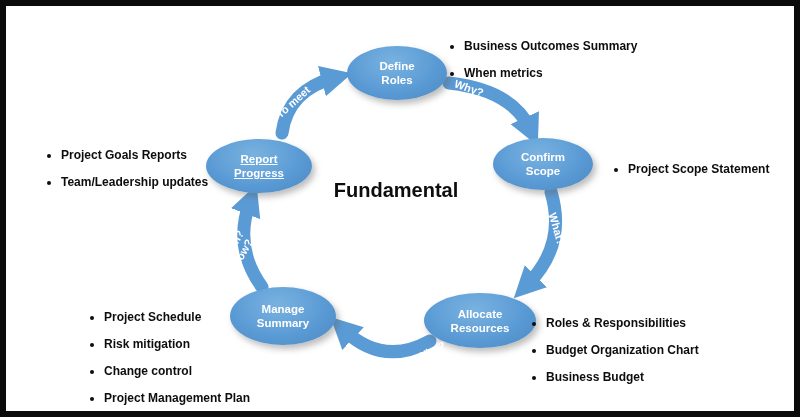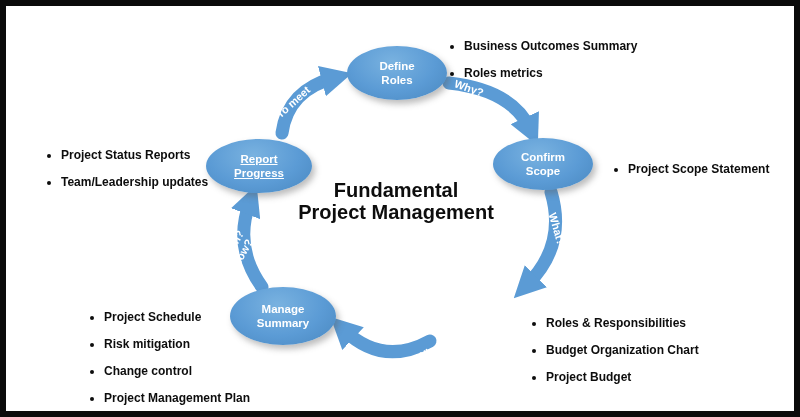--- a/index.html
+++ b/index.html
@@ -74,64 +74,67 @@
   </svg>
 
   <div class="node n-define">
     <span>Define</span>
     <span>Roles</span>
   </div>
   <div class="node n-confirm">
     <span>Confirm</span>
     <span>Scope</span>
   </div>
+  <div class="node n-allocate">
+    <span>Allocate</span>
+    <span>Resources</span>
+  </div>
   <div class="node n-manage">
     <span>Manage</span>
     <span>Summary</span>
   </div>
   <div class="node n-report">
     <span>Report</span>
     <span>Progress</span>
   </div>
 
   <div class="arrow-label al-tomeet">To meet</div>
   <div class="arrow-label al-why">Why?</div>
   <div class="arrow-label al-what">What?</div>
   <div class="arrow-label al-who">Who?</div>
   <div class="arrow-label al-whenhow">
     <div>When?</div>
     <div>How?</div>
   </div>
 
   <div class="center-title">
     <div>Fundamental</div>
-    <div>Project Management</div>
   </div>
 
   <ul class="bullets l-define">
     <li>Business Outcomes Summary</li>
-    <li>Roles metrics</li>
+    <li>When metrics</li>
   </ul>
 
   <ul class="bullets l-confirm">
     <li>Project Scope Statement</li>
   </ul>
 
   <ul class="bullets l-allocate">
     <li>Roles &amp; Responsibilities</li>
     <li>Budget Organization Chart</li>
-    <li>Project Budget</li>
+    <li>Business Budget</li>
   </ul>
 
   <ul class="bullets l-manage">
     <li>Project Schedule</li>
     <li>Risk mitigation</li>
     <li>Change control</li>
     <li>Project Management Plan</li>
   </ul>
 
   <ul class="bullets l-report">
-    <li>Project Status Reports</li>
+    <li>Project Goals Reports</li>
     <li>Team/Leadership updates</li>
   </ul>
 
   <div class="frame-border"></div>
 </div>
 
 </body></html>

